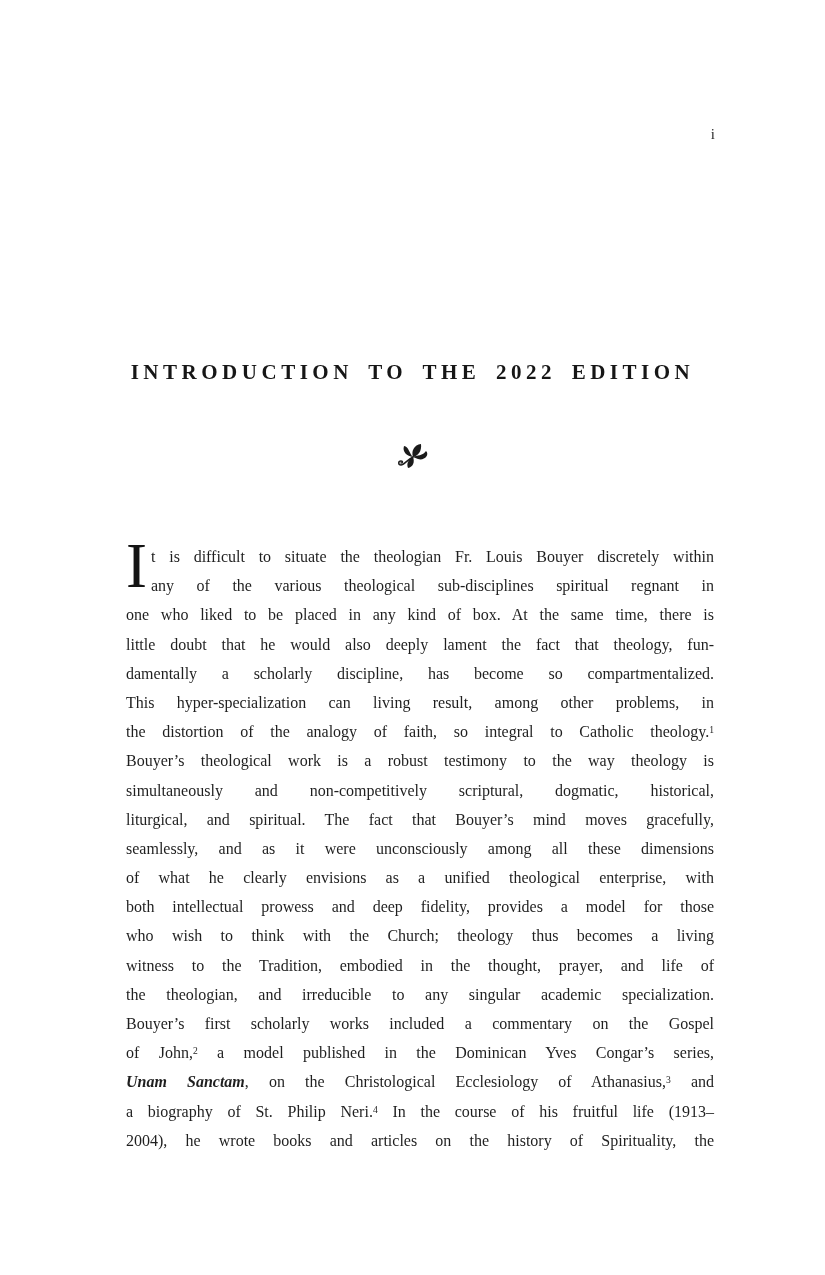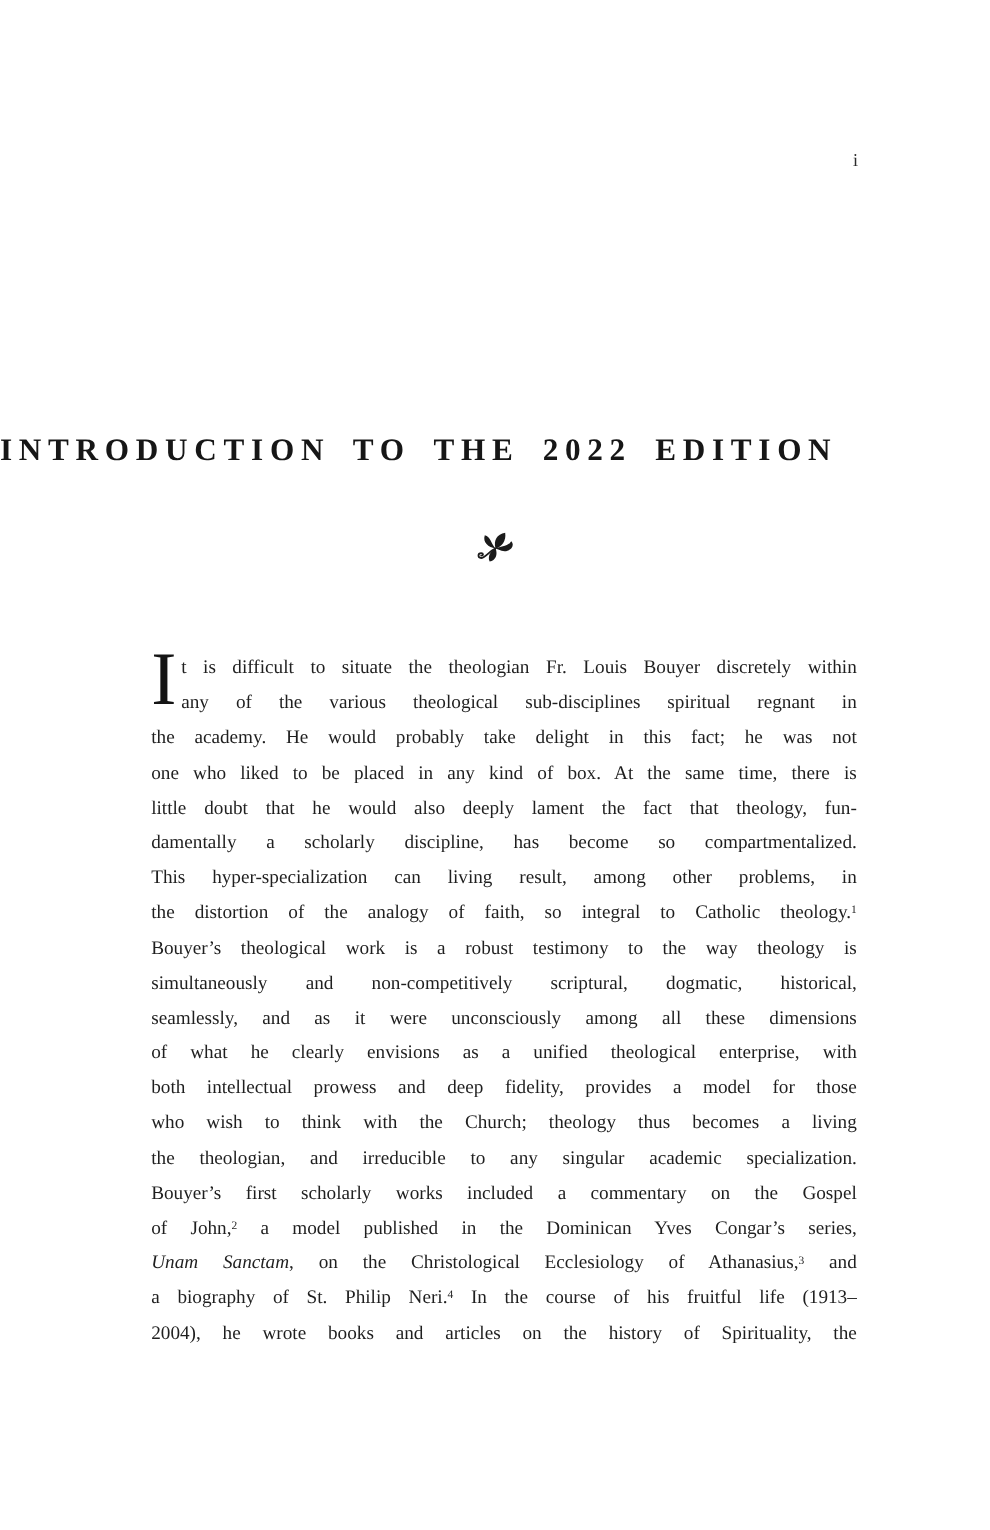--- a/index.html
+++ b/index.html
@@ -21,22 +21,22 @@
     top: 126px;
     right: 110px;
     font-size: 15px;
     color: #2b2b2b;
   }
   .chapter-heading {
     position: absolute;
     top: 360px;
     left: 0;
     width: 100%;
-    text-align: left;
-    font-size: 26px;
+    text-align: center;
+    font-size: 21px;
     font-weight: bold;
     letter-spacing: 0.215em;
     word-spacing: 0.28em;
     white-space: nowrap;
     color: #161616;
   }
   .ornament-row {
     position: absolute;
     top: 441px;
     left: 0;
@@ -70,20 +70,21 @@
   }
   .line sup {
     font-size: 60%;
     line-height: 0;
     vertical-align: baseline;
     position: relative;
     top: -0.42em;
   }
   .line i {
     font-style: italic;
+    font-weight: bold;
   }
 </style>
 </head>
 <body>
 
 <div class="page">
 
   <div class="folio">i</div>
 
   <div class="chapter-heading">INTRODUCTION TO THE 2022 EDITION</div>
@@ -100,32 +101,33 @@
         <path d="M17 15 C11 18 8 23 5 23 C2 23 2 19 5 19 C7 19 7 21 5 21" stroke="#1b1b1b" stroke-width="1.5" fill="none" stroke-linecap="round"></path>
       </svg>
     </span>
   </div>
 
   <div class="body-text">
     <span class="drop-cap">I</span>
 
   <div class="line indent"><span>t is difficult to situate the theologian Fr. Louis Bouyer discretely within</span></div>
       <div class="line indent"><span>any of the various theological sub-disciplines spiritual regnant in</span></div>
-      <div class="line"><span>the academy. He would probably take delight in this fact; he was not</span></div>
       <div class="line"><span>one who liked to be placed in any kind of box. At the same time, there is</span></div>
       <div class="line"><span>little doubt that he would also deeply lament the fact that theology, fun-</span></div>
       <div class="line"><span>damentally a scholarly discipline, has become so compartmentalized.</span></div>
       <div class="line"><span>This hyper-specialization can living result, among other problems, in</span></div>
       <div class="line"><span>the distortion of the analogy of faith, so integral to Catholic theology.</span><sup>1</sup></div>
       <div class="line"><span>Bouyer’s theological work is a robust testimony to the way theology is</span></div>
       <div class="line"><span>simultaneously and non-competitively scriptural, dogmatic, historical,</span></div>
+      <div class="line"><span>liturgical, and spiritual. The fact that Bouyer’s mind moves gracefully,</span></div>
       <div class="line"><span>seamlessly, and as it were unconsciously among all these dimensions</span></div>
       <div class="line"><span>of what he clearly envisions as a unified theological enterprise, with</span></div>
       <div class="line"><span>both intellectual prowess and deep fidelity, provides a model for those</span></div>
       <div class="line"><span>who wish to think with the Church; theology thus becomes a living</span></div>
+      <div class="line"><span>witness to the Tradition, embodied in the thought, prayer, and life of</span></div>
       <div class="line"><span>the theologian, and irreducible to any singular academic specialization.</span></div>
       <div class="line"><span>Bouyer’s first scholarly works included a commentary on the Gospel</span></div>
       <div class="line"><span>of John,</span><sup>2</sup><span> a model published in the Dominican Yves Congar’s series,</span></div>
       <div class="line"><i>Unam Sanctam</i><span>, on the Christological Ecclesiology of Athanasius,</span><sup>3</sup><span> and</span></div>
       <div class="line"><span>a biography of St. Philip Neri.</span><sup>4</sup><span> In the course of his fruitful life (1913–</span></div>
       <div class="line"><span>2004), he wrote books and articles on the history of Spirituality, the</span></div>
     </div>
 
 </div>
 

